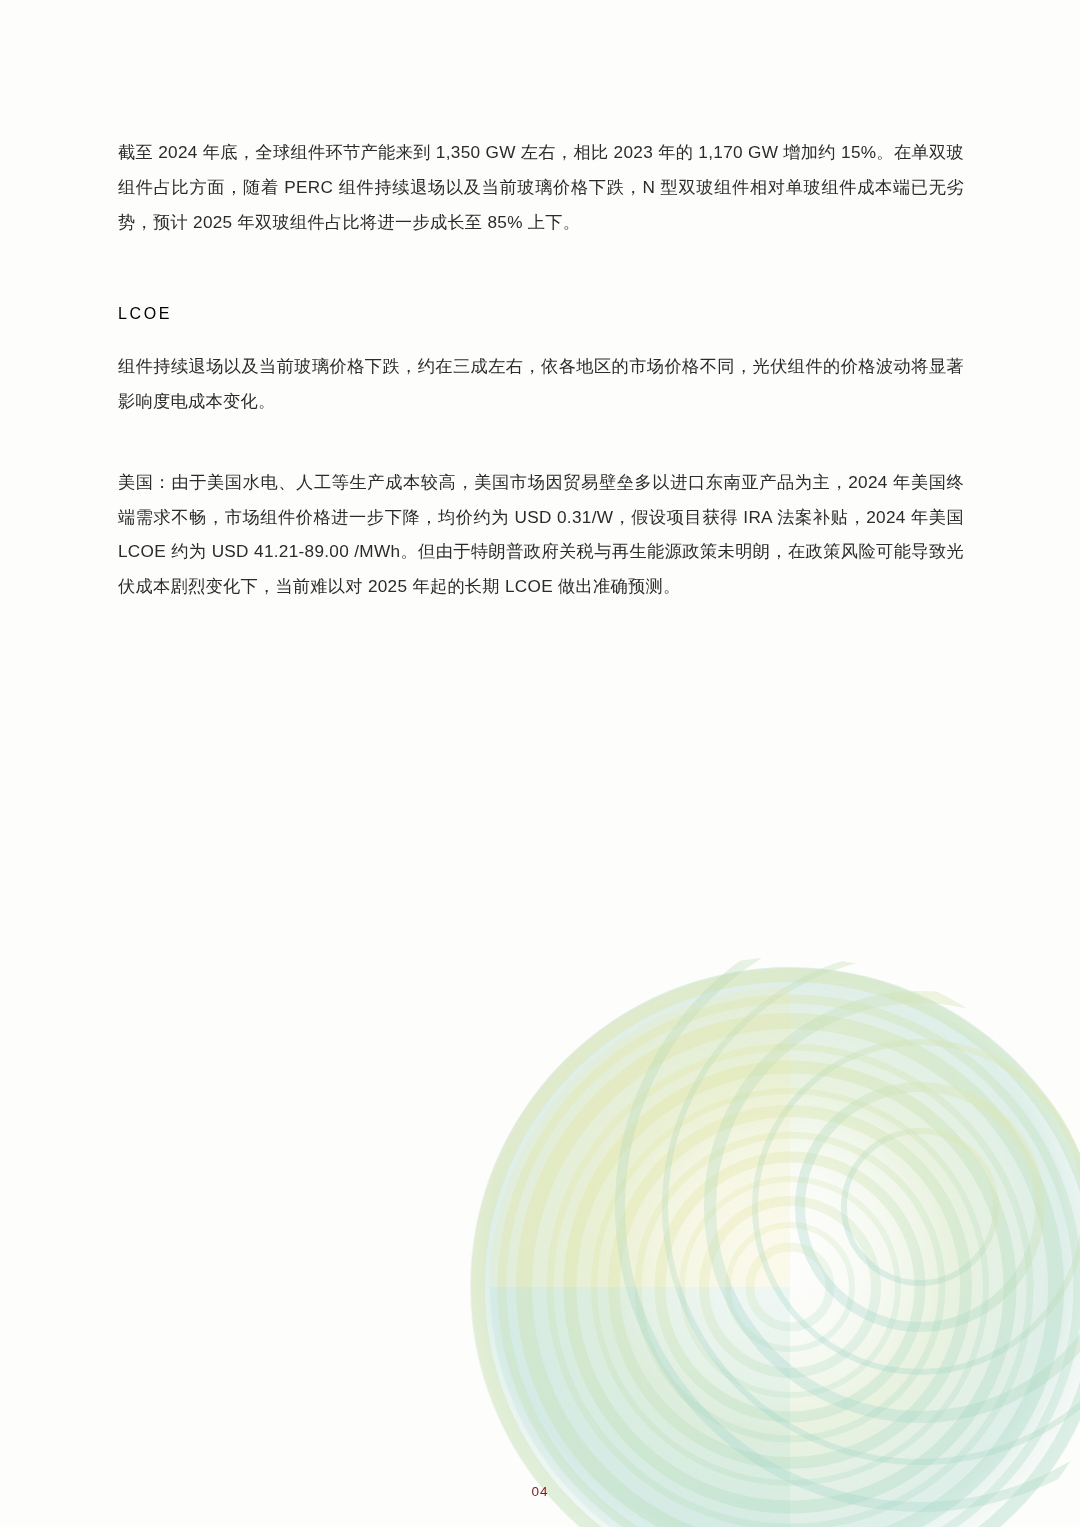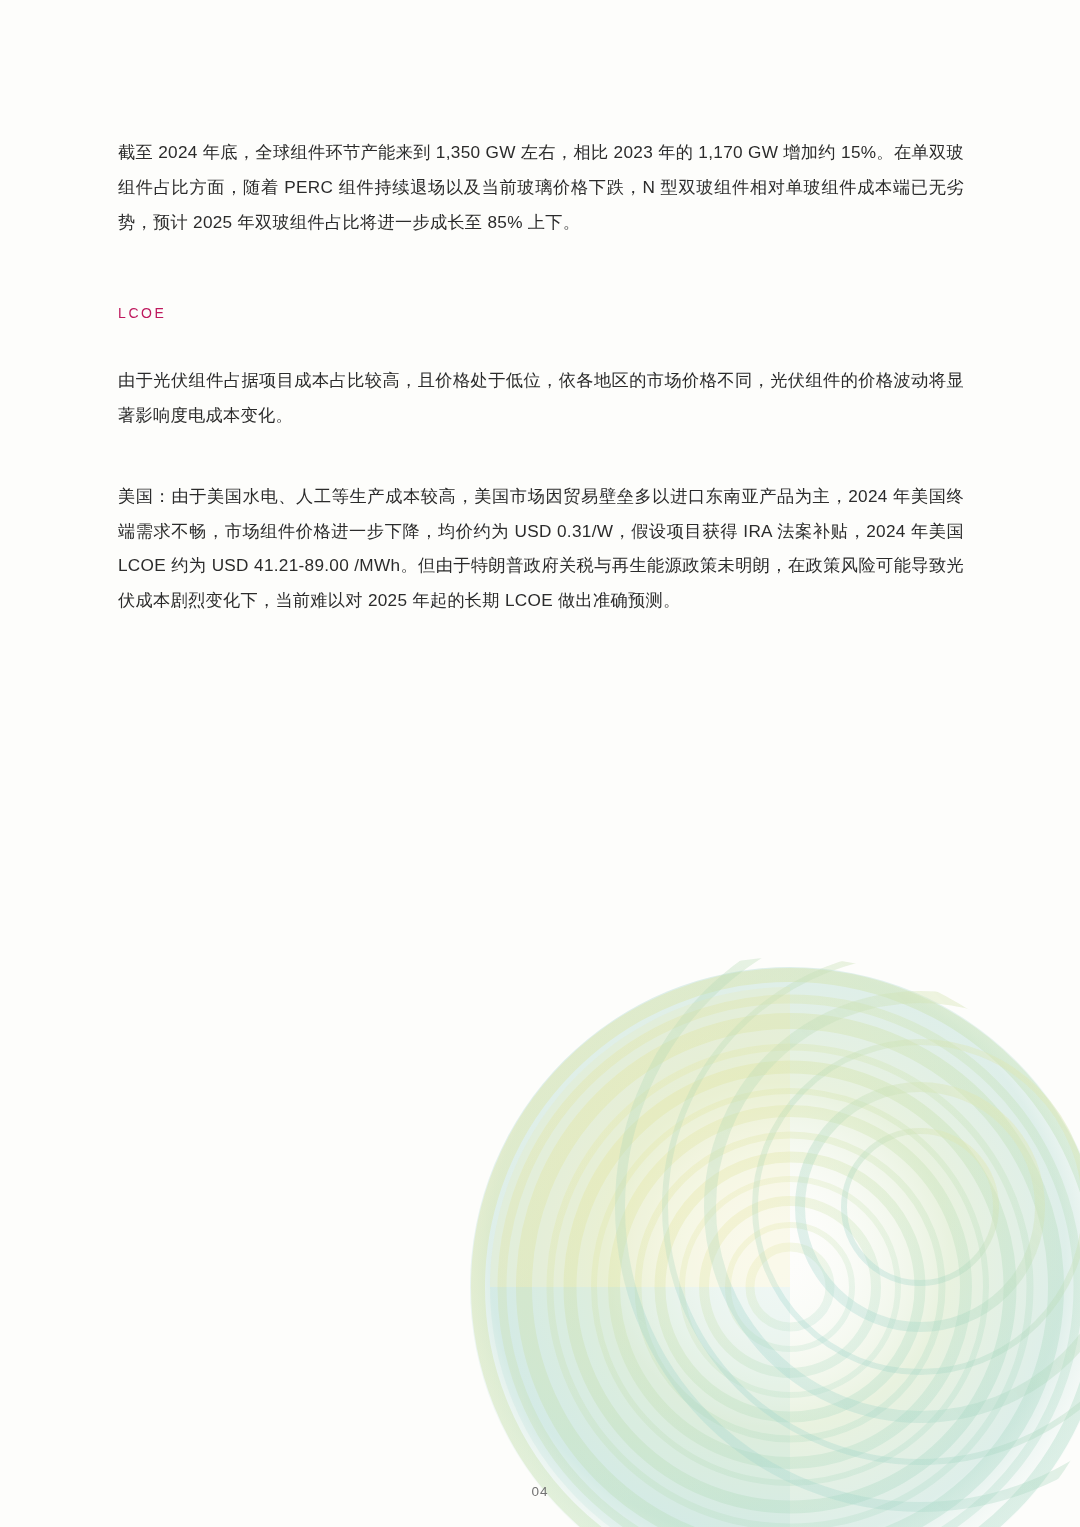--- a/index.html
+++ b/index.html
@@ -40,38 +40,38 @@
     line-height: 2.02;
     color: #2b2b2b;
     text-align: justify;
     text-justify: inter-ideograph;
     letter-spacing: 0.3px;
     margin: 0 0 26px 0;
     font-weight: 400;
   }
 
   .section-title {
-    font-size: 14px;
+    font-size: 16px;
     letter-spacing: 2.6px;
-    color: #be185d;
-    margin: 30px 0 42px 0;
+    color: #000000;
+    margin: 30px 0 26px 0;
     font-weight: 400;
   }
 
   .spacer-lg { height: 10px; }
 
   #page-number {
     position: absolute;
     left: 0;
     right: 0;
     bottom: 28px;
     text-align: center;
     font-size: 13.5px;
     letter-spacing: 1px;
-    color: #737373;
+    color: #7f1d1d;
   }
 </style>
 </head>
 <body>
 
 <div id="page">
 
   <div id="decor">
     <svg width="700" height="700" viewBox="0 0 700 700" xmlns="http://www.w3.org/2000/svg">
       <defs>
@@ -128,21 +128,21 @@
   </div>
 
   <div id="content">
 
     <p class="para">截至 2024 年底，全球组件环节产能来到 1,350 GW 左右，相比 2023 年的 1,170 GW 增加约 15%。在单双玻组件占比方面，随着 PERC 组件持续退场以及当前玻璃价格下跌，N 型双玻组件相对单玻组件成本端已无劣势，预计 2025 年双玻组件占比将进一步成长至 85% 上下。</p>
 
     <div class="spacer-lg"></div>
 
     <h2 class="section-title">LCOE</h2>
 
-    <p class="para">由于光伏组件占据项目成本占比较高，且价格处于低位，依各地区的市场价格不同，光伏组件的价格波动将显著影响度电成本变化。</p>
+    <p class="para">组件持续退场以及当前玻璃价格下跌，约在三成左右，依各地区的市场价格不同，光伏组件的价格波动将显著影响度电成本变化。</p>
 
     <div class="spacer-lg"></div>
 
 
     <div class="spacer-lg"></div>
 
     <p class="para">美国：由于美国水电、人工等生产成本较高，美国市场因贸易壁垒多以进口东南亚产品为主，2024 年美国终端需求不畅，市场组件价格进一步下降，均价约为 USD 0.31/W，假设项目获得 IRA 法案补贴，2024 年美国 LCOE 约为 USD 41.21-89.00 /MWh。但由于特朗普政府关税与再生能源政策未明朗，在政策风险可能导致光伏成本剧烈变化下，当前难以对 2025 年起的长期 LCOE 做出准确预测。</p>
 
     <div class="spacer-lg"></div>
 

